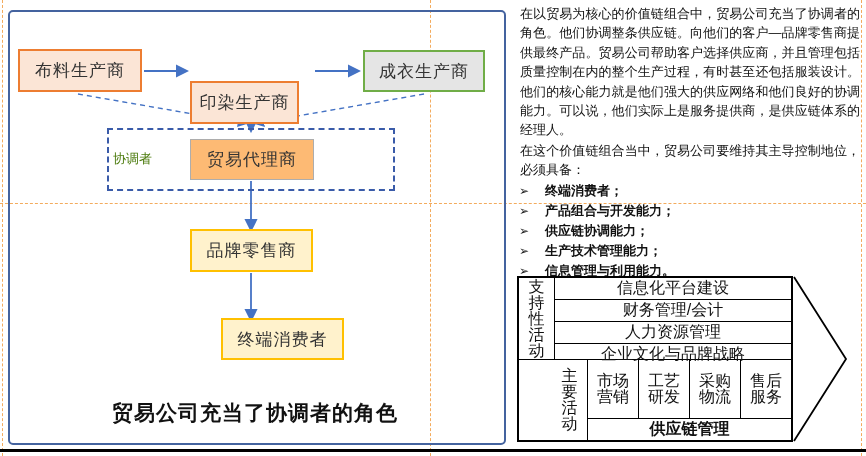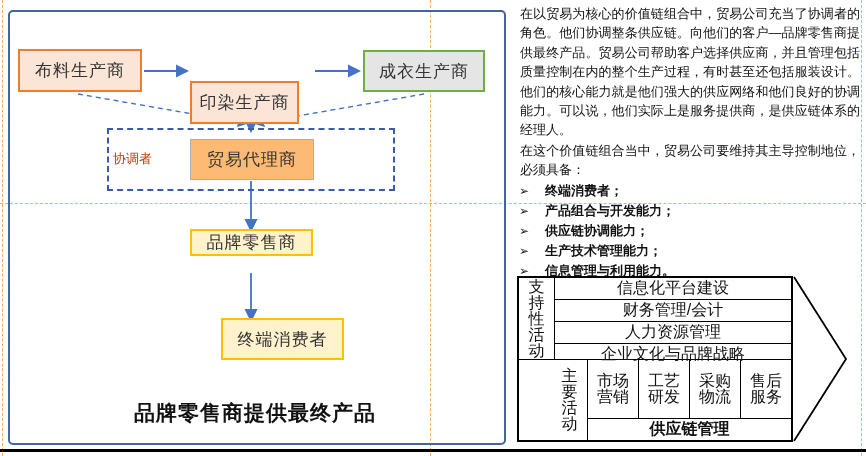--- a/index.html
+++ b/index.html
@@ -17,29 +17,29 @@
     border:2px solid #44639f;border-radius:5px;background:transparent;
   }
   .fbox{
     position:absolute;display:flex;align-items:center;justify-content:center;
     font-size:17px;color:#333;letter-spacing:1px;box-sizing:border-box;
   }
   .box-fabric  {left:18px; top:49px; width:124px;height:43px;background:#FBE5D6;border:2px solid #ED7D31;}
   .box-dyeing  {left:190px;top:49px; width:109px;height:43px;background:#FBE5D6;border:2px solid #ED7D31;margin-top:32px;}
   .box-garment {left:363px;top:50px; width:122px;height:42px;background:#e5e5e5;border:2px solid #70AD47;}
   .box-agent   {left:190px;top:139px;width:124px;height:41px;background:#fdba74;border:1.5px solid #ADADAD;}
-  .box-brand   {left:190px;top:229px;width:123px;height:27px;background:#FFF2CC;border:2px solid #FFC000;}
+  .box-brand   {left:190px;top:229px;width:123px;height:43px;background:#FFF2CC;border:2px solid #FFC000;}
   .box-consumer{left:190px;top:318px;width:123px;height:42px;background:#FFF2CC;border:2px solid #FFC000;margin-left:31px;}
   .dashed-container{
     position:absolute;left:107px;top:128px;width:288px;height:63px;
     border:2px dashed #3a5ba9;box-sizing:border-box;
   }
   .coordinator-label{
     position:absolute;left:113px;top:150px;width:52px;
-    font-size:13px;color:#c2410c;
+    font-size:13px;color:#4d7c0f;
   }
   .slide-title{
     position:absolute;left:8px;top:399px;width:494px;text-align:center;
     font-size:21px;font-weight:bold;color:#111;letter-spacing:1px;
   }
   .arrow-layer{position:absolute;left:0;top:0;width:866px;height:456px;pointer-events:none;}
   
   .right-text{
     position:absolute;left:519px;top:3px;width:342px;
     font-size:13px;line-height:19.4px;color:#111;
@@ -113,21 +113,21 @@
   <div class="dashed-container"></div>
   <div class="coordinator-label">协调者</div>
 
   <div class="fbox box-fabric">布料生产商</div>
   <div class="fbox box-dyeing">印染生产商</div>
   <div class="fbox box-garment">成衣生产商</div>
   <div class="fbox box-agent">贸易代理商</div>
   <div class="fbox box-brand">品牌零售商</div>
   <div class="fbox box-consumer">终端消费者</div>
 
-  <div class="slide-title">品牌零售商提供最终产品</div>
+  <div class="slide-title">贸易公司充当了协调者的角色</div>
 
   <div class="right-text">
     <p>在以贸易为核心的价值链组合中，贸易公司充当了协调者的角色。他们协调整条供应链。向他们的客户—品牌零售商提供最终产品。贸易公司帮助客户选择供应商，并且管理包括质量控制在内的整个生产过程，有时甚至还包括服装设计。他们的核心能力就是他们强大的供应网络和他们良好的协调能力。可以说，他们实际上是服务提供商，是供应链体系的经理人。</p>
     <p>在这个价值链组合当中，贸易公司要维持其主导控制地位，必须具备：</p>
     <div class="bullet-list">
       <div class="bullet-row">
         <span class="bullet-marker">➢</span>
         <span class="bullet-text">终端消费者；</span>
       </div>
       <div class="bullet-row">

